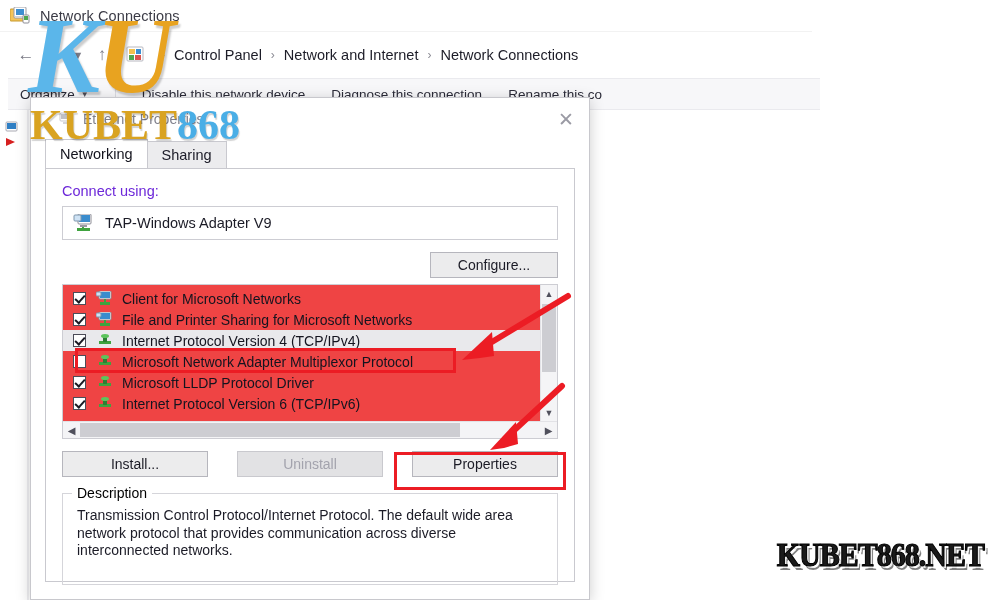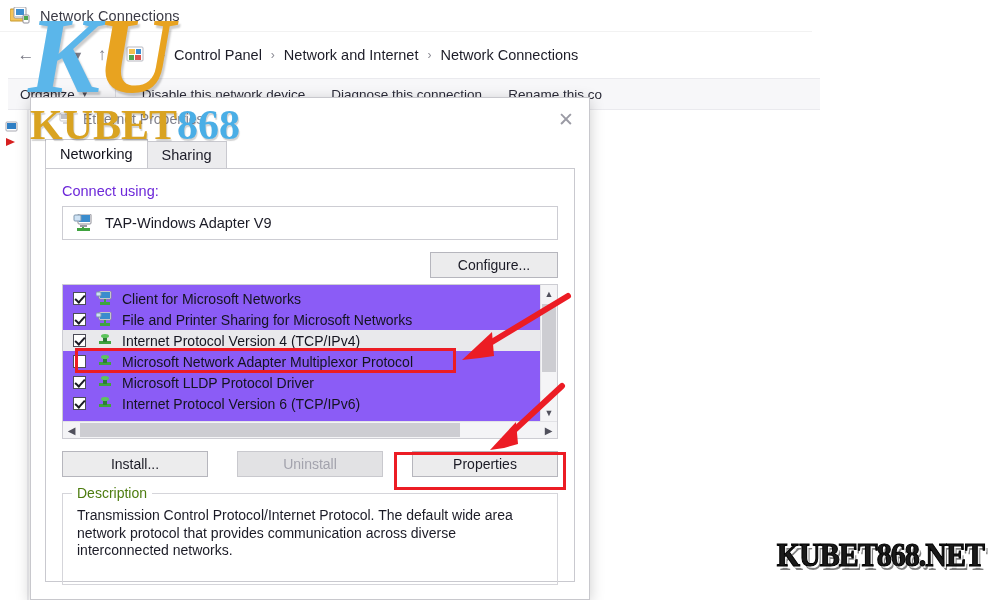--- a/index.html
+++ b/index.html
@@ -244,21 +244,21 @@
     font-family: "Liberation Sans", sans-serif;
   }
   .btn.disabled { color: #a3a3ad; background: #e2e2e4; border-color: #c9c9ce; }
 
   .items-label { margin-top: 14px; }
 
   .listbox {
     position: relative;
     height: 155px;
     border: 1px solid #cdcdd3;
-    background: #8b5cf6;
+    background: #ef4444;
     margin-top: 6px;
     display: flex;
     flex-direction: column;
   }
   .list-area {
     position: relative;
     flex: 1;
     overflow: hidden;
     padding-top: 3px;
   }
@@ -356,21 +356,21 @@
     border: 1px solid #d5d5da;
     padding: 13px 14px 13px 14px;
     height: 92px;
   }
   .desc-legend {
     position: absolute;
     left: 9px; top: -9px;
     background: #ffffff;
     padding: 0 5px;
     font-size: 14px;
-    color: #4d7c0f;
+    color: #000000;
   }
   .desc-text {
     font-size: 14px;
     color: #1b1b26;
     line-height: 17.5px;
   }
 
   
   .red-box {
     position: absolute;

